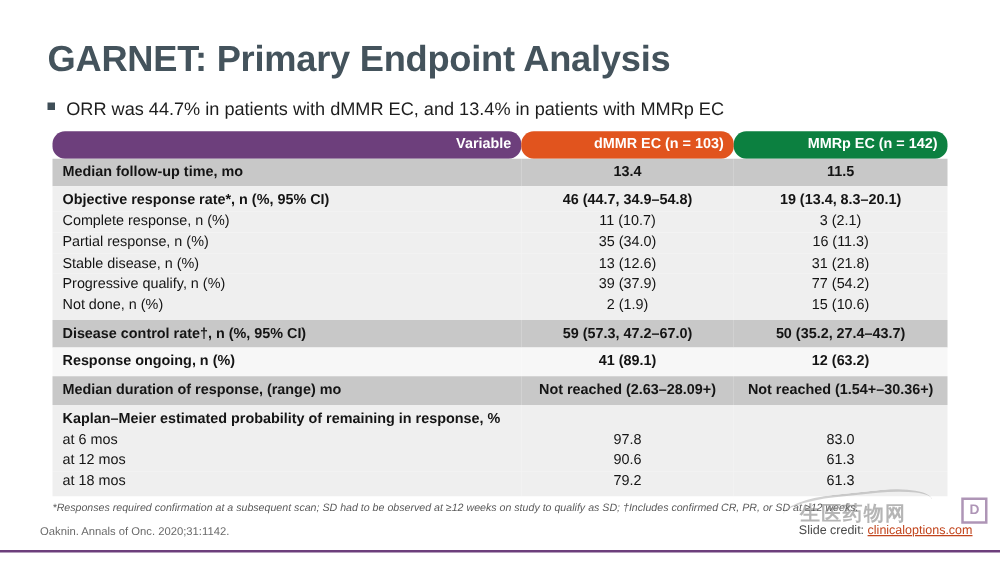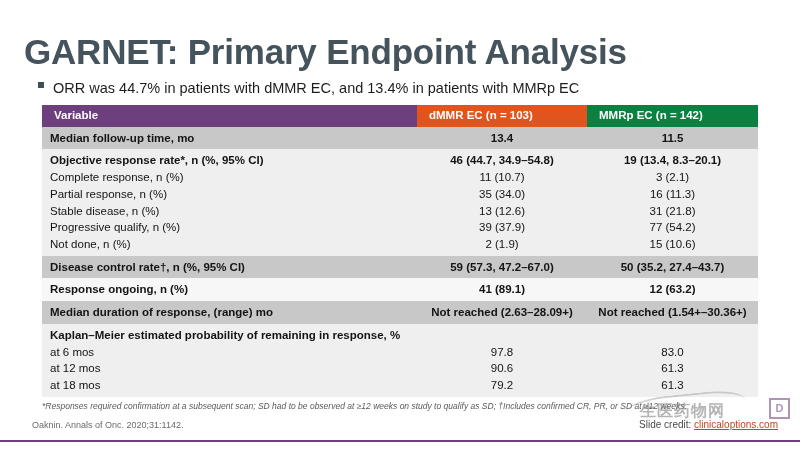--- a/index.html
+++ b/index.html
@@ -15,23 +15,23 @@
     width: 800px;
     height: 450px;
     background: #ffffff;
     overflow: hidden;
     box-sizing: border-box;
   }
 
   
   #title {
     position: absolute;
-    left: 24px;
+    left: 38px;
     top: 32px;
-    font-size: 35px;
+    font-size: 29px;
     font-weight: bold;
     color: #44535c;
     letter-spacing: -0.2px;
     white-space: nowrap;
   }
 
   
   #bullet-row {
     position: absolute;
     left: 38px;
@@ -69,23 +69,24 @@
   }
   table.data col.c-var { width: 375px; }
   table.data col.c-a   { width: 170px; }
   table.data col.c-b   { width: 171px; }
 
   table.data th {
     color: #ffffff;
     font-size: 11.5px;
     font-weight: bold;
     padding: 4px 8px 5px 12px;
-    text-align: left;
+    text-align: right;
     vertical-align: middle;
     line-height: 1.1;
+    border-radius: 10px;
   }
   th.h-var {
     background: #6d3f7c;
     text-align: left;
   }
   th.h-a { background: #e1541e; }
   th.h-b { background: #0c8040; }
 
   table.data td {
     font-size: 11.5px;

